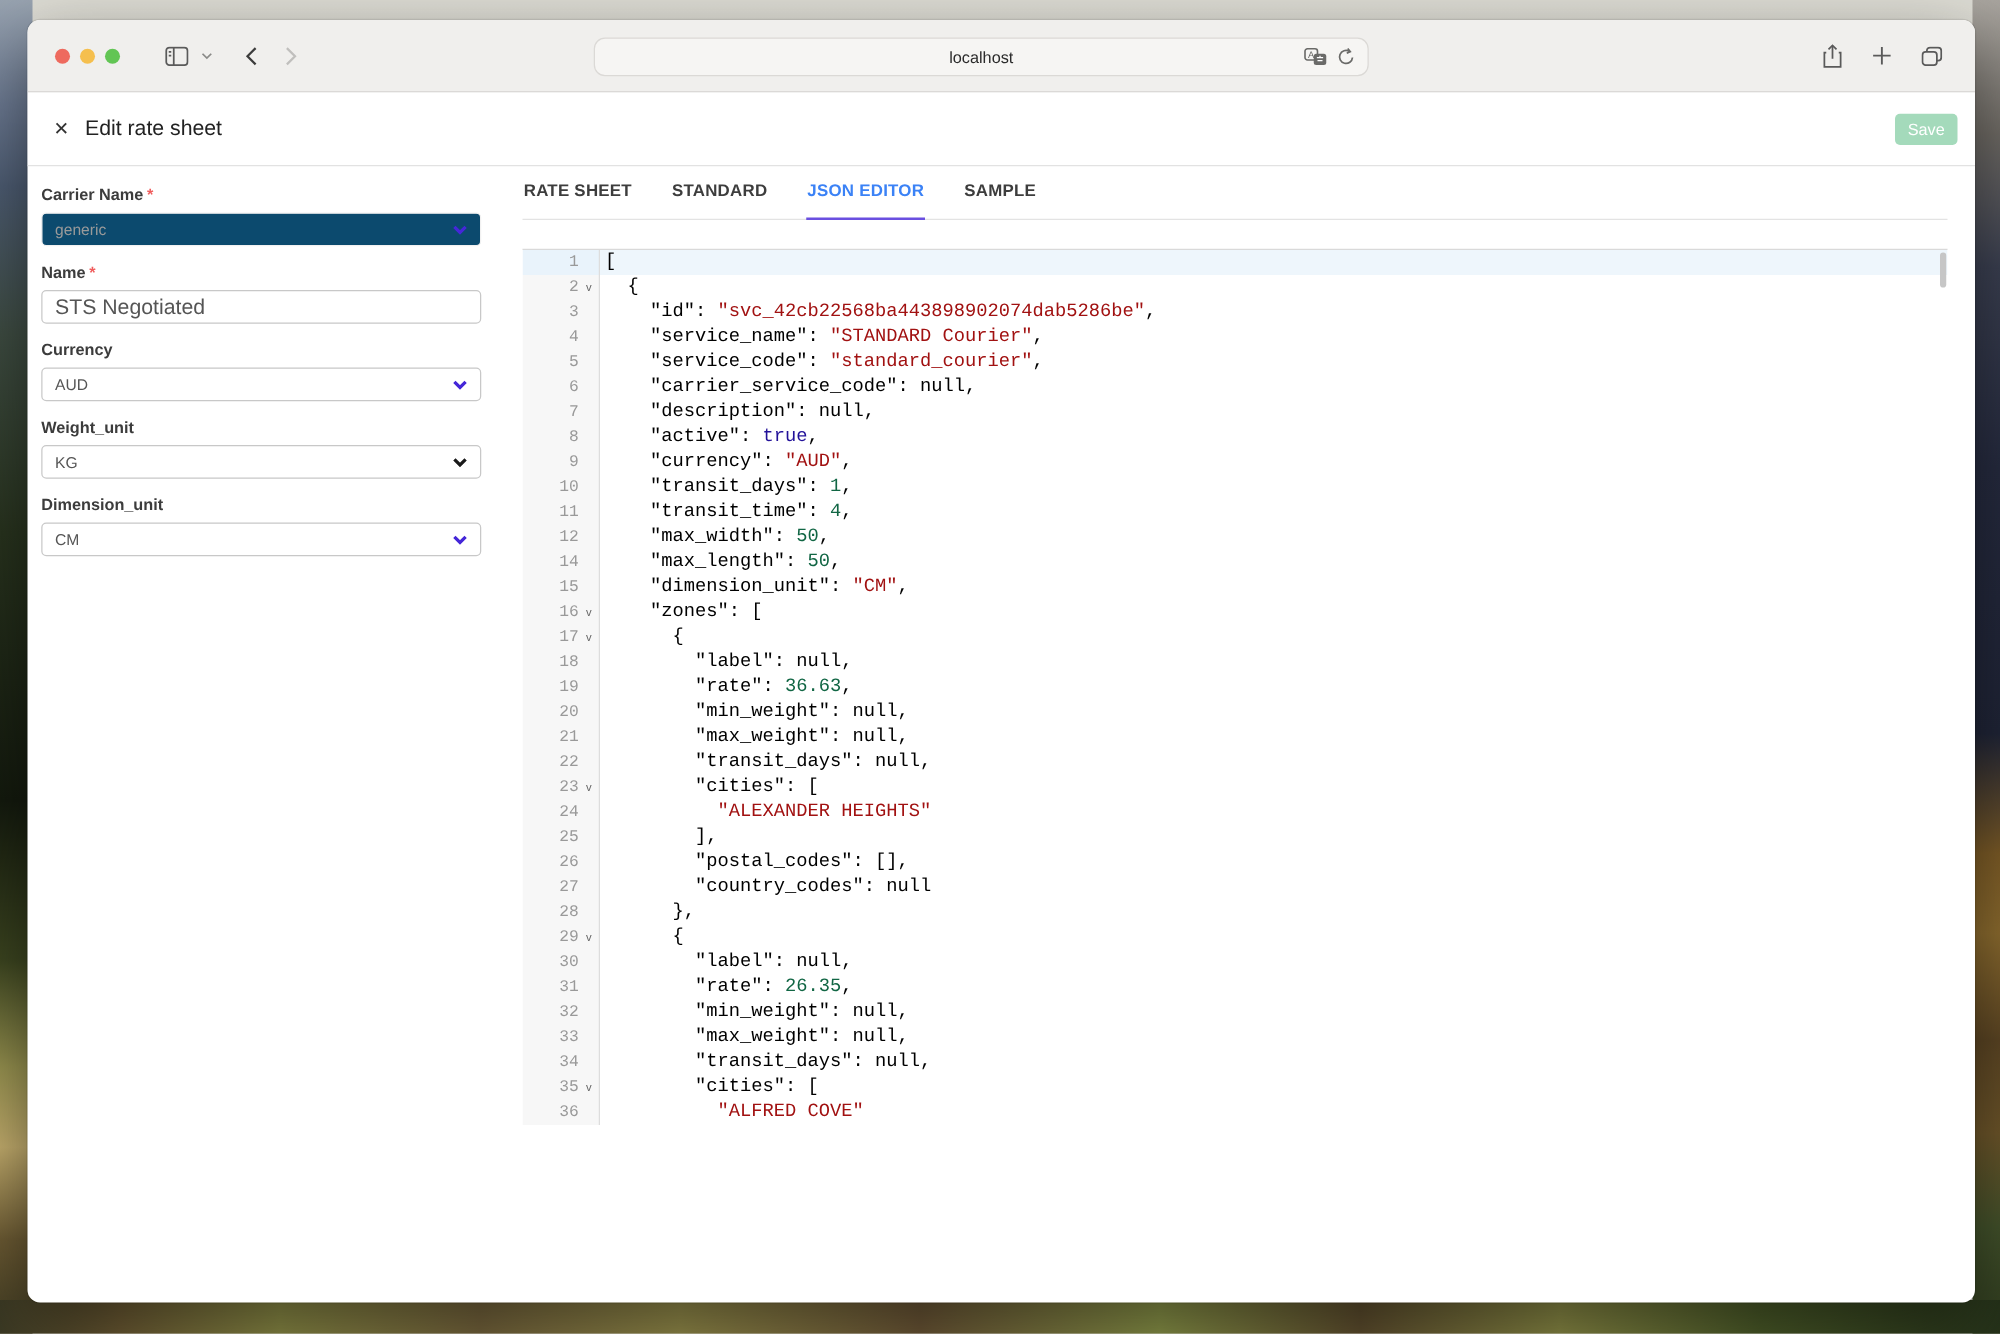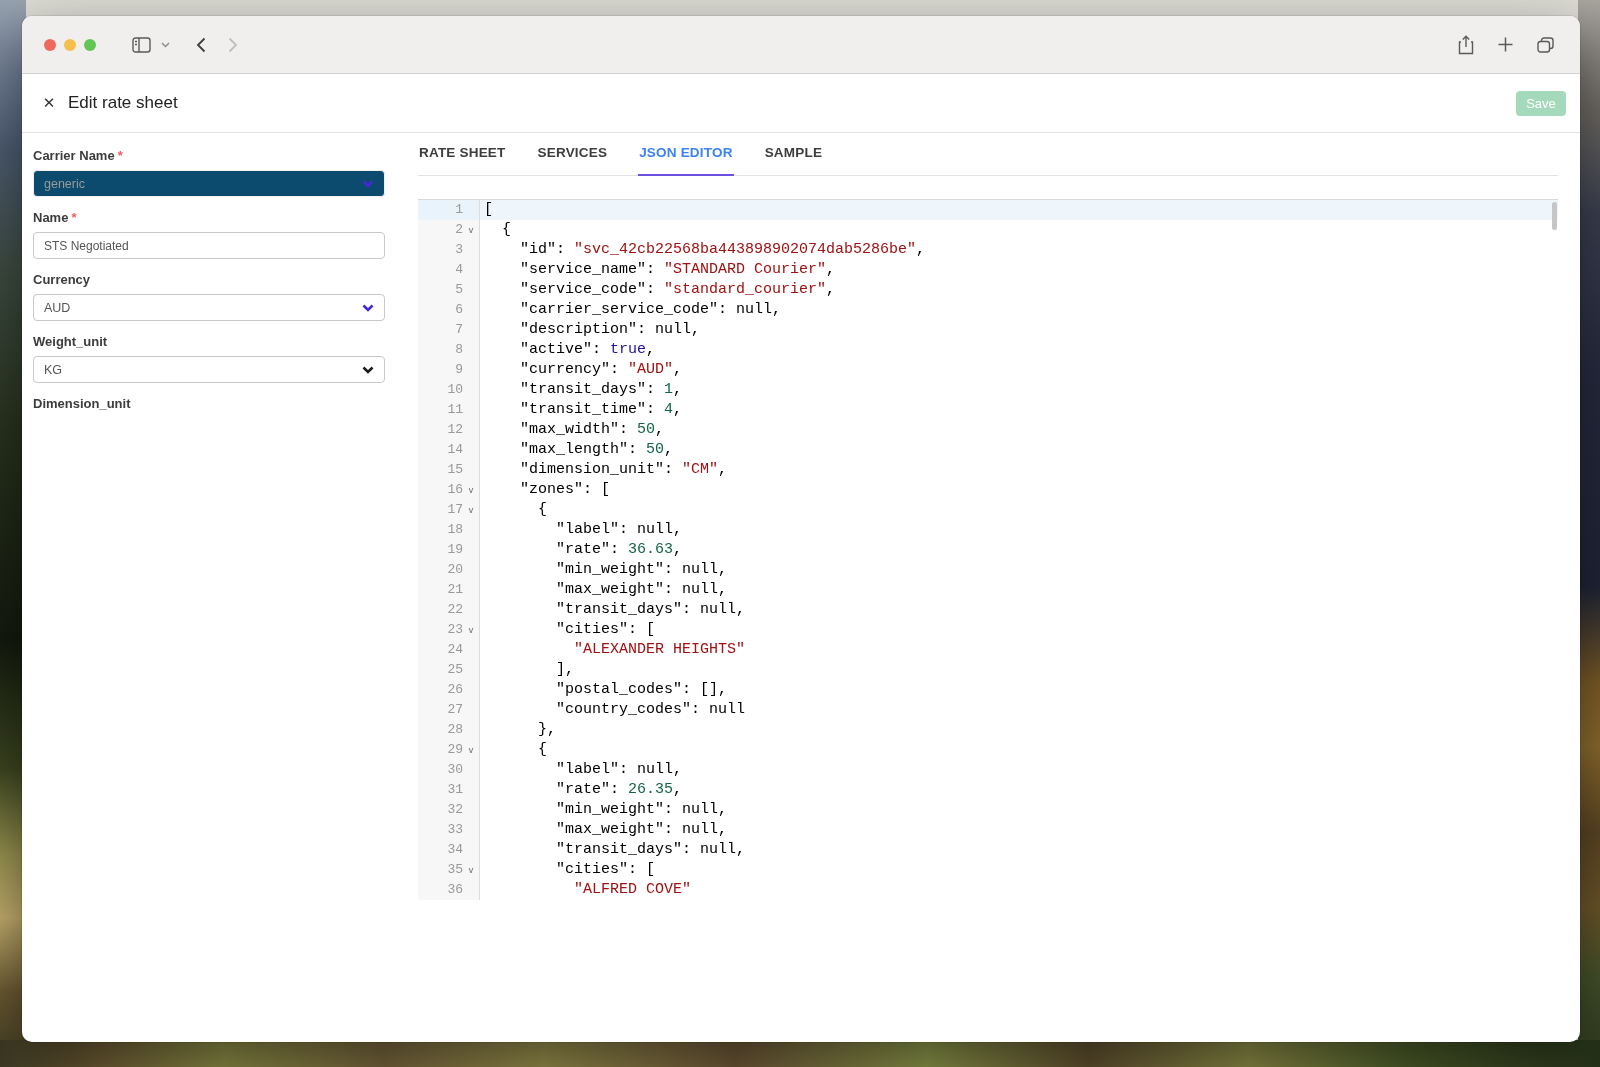--- a/index.html
+++ b/index.html
@@ -48,21 +48,21 @@
     background:#a4dabb; color:#fff; font-size:13px; border:none; border-radius:4px; }
 
   
   .form-col { position:absolute; left:11px; top:132px; width:352px; }
   .f-label { font-weight:700; font-size:13px; color:#3c3c3c; margin:13px 0 7px; }
   .req { color:#f05c5c; margin-left:3px; font-weight:700; }
   .field { height:27px; border:1px solid #c8c8c8; border-radius:4px; background:#fff;
     display:flex; align-items:center; justify-content:space-between; padding:0 10px;
     font-size:12.5px; color:#555; }
   .field.disabled { background:#0c4a6e; border-color:#f1f1f1; color:#9a9a9a; }
-  .field input { border:none; outline:none; background:transparent; font-size:12px; color:#555; width:100%;
+  .field input { border:none; outline:none; background:transparent; font-size:17px; color:#555; width:100%;
     font-family:"Liberation Sans", sans-serif; }
   .chev { display:flex; }
   .chev-purple { color:#4527d8; } .chev-dark { color:#1a1a1a; }
 
   
   .main-col { position:absolute; left:396px; top:117px; right:22px; }
   .tabs { display:flex; border-bottom:1px solid #e3e3e3; padding-top:12px; }
   .tab { font-weight:700; font-size:13.5px; color:#3d3d3d; letter-spacing:.2px;
     margin-right:30px; padding:0 1px 14px; }
   .tab.active { color:#3b82f6; border-bottom:2px solid #6a4fe0; margin-bottom:-1px; }
@@ -117,20 +117,41 @@
       <svg width="10" height="16" viewBox="0 0 10 16" fill="none" stroke="currentColor" stroke-width="1.8">
         <polyline points="8.5,1.5 2,8 8.5,14.5"></polyline>
       </svg>
     </span>
     <span class="tb-ic nav-fwd">
       <svg width="10" height="16" viewBox="0 0 10 16" fill="none" stroke="currentColor" stroke-width="1.8">
         <polyline points="1.5,1.5 8,8 1.5,14.5"></polyline>
       </svg>
     </span>
 
+    <div class="addressbar">
+      <span class="url">localhost</span>
+      <span class="ab-icons">
+        <span class="tb-ic">
+          <svg width="19" height="15" viewBox="0 0 19 15">
+            <rect x="1" y="1" width="10" height="9" rx="2" fill="none" stroke="#6a6a68" stroke-width="1.3"></rect>
+            <text x="6" y="8.4" font-size="7.5" text-anchor="middle" fill="#6a6a68" font-family="Liberation Sans">A</text>
+            <rect x="8" y="5" width="10" height="9" rx="2" fill="#6a6a68"></rect>
+            <line x1="10.5" y1="8" x2="15.5" y2="8" stroke="#fff" stroke-width="1"></line>
+            <line x1="13" y1="6.5" x2="13" y2="8" stroke="#fff" stroke-width="1"></line>
+            <line x1="11" y1="10.5" x2="15" y2="10.5" stroke="#fff" stroke-width="1"></line>
+          </svg>
+        </span>
+        <span class="tb-ic">
+          <svg width="14" height="15" viewBox="0 0 14 15" fill="none" stroke="#6a6a68" stroke-width="1.4">
+            <path d="M12 8 A5.2 5.2 0 1 1 9.5 3.1"></path>
+            <polyline points="8.2,0.8 10.2,3.3 7.4,4.6" fill="none"></polyline>
+          </svg>
+        </span>
+      </span>
+    </div>
 
     <div class="right-icons">
       <span class="tb-ic">
         <svg width="16" height="20" viewBox="0 0 16 20" fill="none" stroke="currentColor" stroke-width="1.4">
           <path d="M3 7 H1.5 V18.5 H14.5 V7 H13"></path>
           <line x1="8" y1="1.5" x2="8" y2="12"></line>
           <polyline points="4.8,4.5 8,1.3 11.2,4.5"></polyline>
         </svg>
       </span>
       <span class="tb-ic">
@@ -194,26 +215,34 @@
       <span class="chev chev-dark">
         <svg width="12" height="8" viewBox="0 0 12 8" fill="none" stroke="currentColor" stroke-width="2.6">
             <polyline points="1.5,1.5 6,6 10.5,1.5"></polyline>
           </svg>
       </span>
     </div>
 
     <div class="f-label">
       <span>Dimension_unit</span>
     </div>
+    <div class="field">
+      <span>CM</span>
+      <span class="chev chev-purple">
+        <svg width="12" height="8" viewBox="0 0 12 8" fill="none" stroke="currentColor" stroke-width="2.6">
+            <polyline points="1.5,1.5 6,6 10.5,1.5"></polyline>
+          </svg>
+      </span>
+    </div>
   </div>
 
   <div class="main-col">
     <div class="tabs">
       <span class="tab">RATE SHEET</span>
-      <span class="tab">SERVICES</span>
+      <span class="tab">STANDARD</span>
       <span class="tab active">JSON EDITOR</span>
       <span class="tab">SAMPLE</span>
     </div>
 
     <div class="editor" id="editor">
       <div class="scroll-thumb"></div>
     <div class="erow active">
           <div class="gut">
             <span class="ln">1</span>
             <span class="fold"></span>

